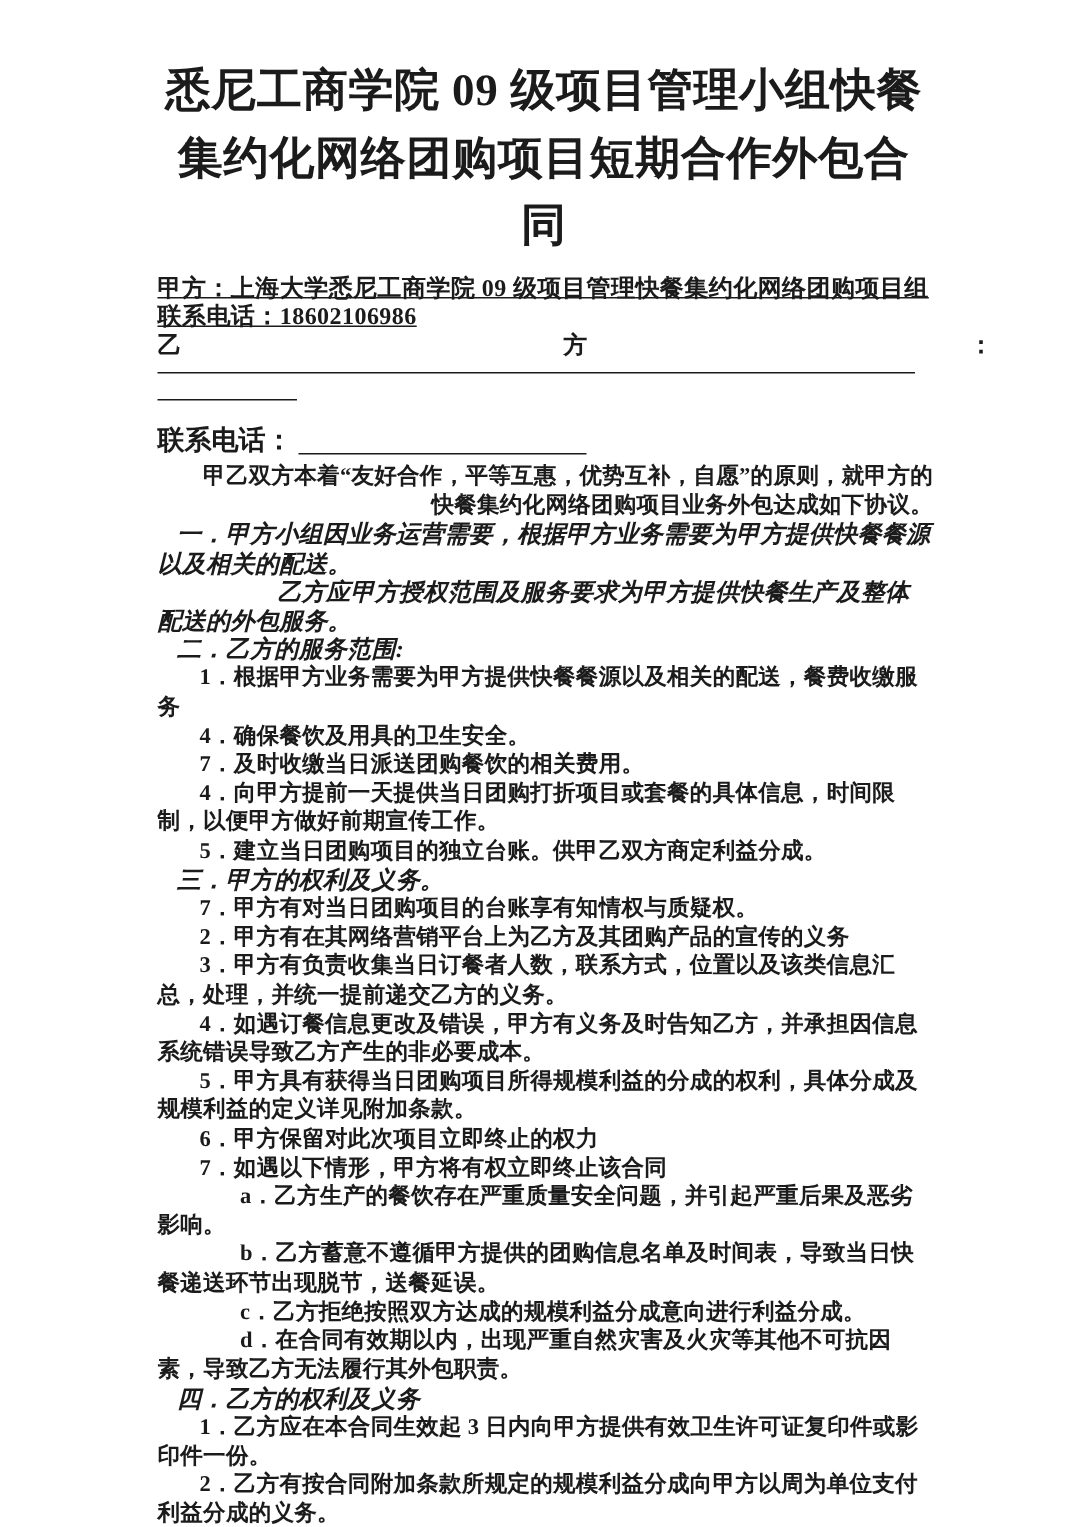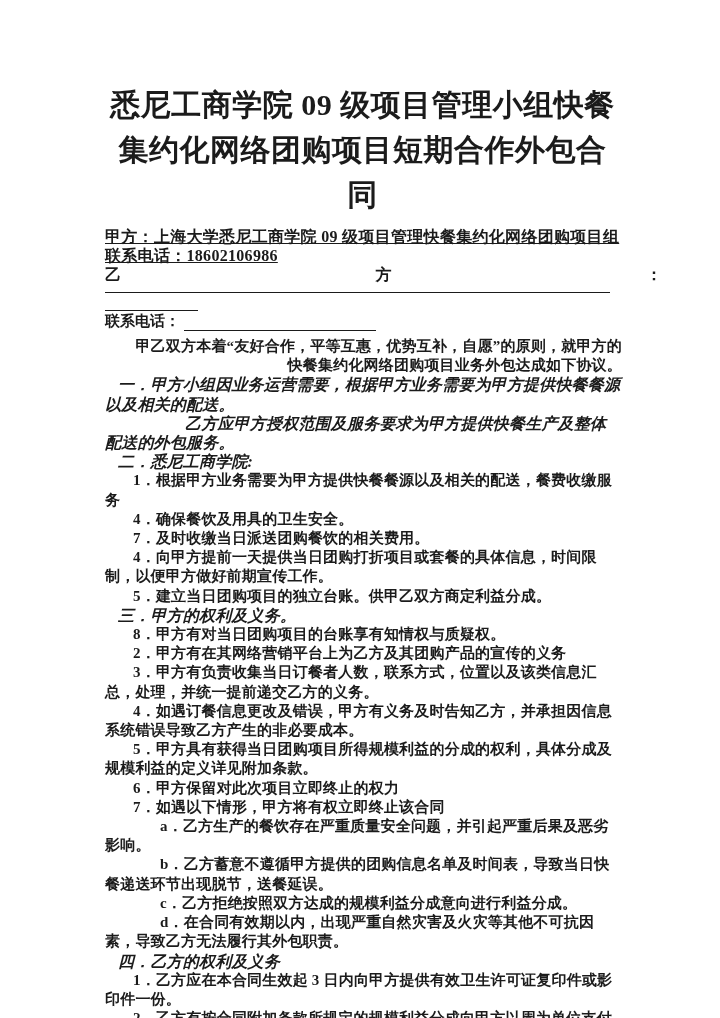--- a/index.html
+++ b/index.html
@@ -12,21 +12,21 @@
   }
   body {
     font-family: "Liberation Serif", "DejaVu Serif", serif;
     color: #1b1b1b;
     -webkit-font-smoothing: antialiased;
   }
   .page {
     box-sizing: border-box;
     width: 720px;
     height: 1018px;
-    padding: 82px 100px 0 105px;
+    padding: 38px 100px 0 105px;
   }
   .title {
     max-width: 575px;
     margin: 0 auto 10px auto;
     font-size: 30px;
     line-height: 45px;
     font-weight: bold;
     text-align: center;
     letter-spacing: 0.5px;
   }
@@ -46,24 +46,24 @@
     line-height: 19px;
     font-weight: bold;
   }
   .blank-line {
     height: 0;
     border-bottom: 1.6px solid #1b1b1b;
   }
   .blank-long  { width: 505px; margin-top: 8px; }
   .blank-short { width: 93px;  margin-top: 17px; }
   .phone-row {
-    margin-top: 1px;
+    margin-top: 17px;
     display: flex;
     align-items: flex-end;
-    font-size: 15px;
+    font-size: 18px;
     line-height: 19px;
     font-weight: bold;
   }
   .blank-phone {
     display: inline-block;
     width: 192px;
     height: 14px;
     border-bottom: 1.6px solid #1b1b1b;
     margin-left: 4px;
   }
@@ -105,28 +105,28 @@
 
   <div class="phone-row">
     <span>联系电话：</span>
     <span class="blank-phone"></span>
   </div>
 
   <div class="doc" id="paragraphs">
       <p class="para body">甲乙双方本着“友好合作，平等互惠，优势互补，自愿”的原则，就甲方的快餐集约化网络团购项目业务外包达成如下协议。</p>
       <p class="para section">一．甲方小组因业务运营需要，根据甲方业务需要为甲方提供快餐餐源以及相关的配送。</p>
       <p class="para section-cont">乙方应甲方授权范围及服务要求为甲方提供快餐生产及整体配送的外包服务。</p>
-      <p class="para section">二．悉尼工商学院:</p>
+      <p class="para section">二．乙方的服务范围:</p>
       <p class="para item">1．根据甲方业务需要为甲方提供快餐餐源以及相关的配送，餐费收缴服务</p>
       <p class="para item">4．确保餐饮及用具的卫生安全。</p>
       <p class="para item">7．及时收缴当日派送团购餐饮的相关费用。</p>
       <p class="para item">4．向甲方提前一天提供当日团购打折项目或套餐的具体信息，时间限制，以便甲方做好前期宣传工作。</p>
       <p class="para item">5．建立当日团购项目的独立台账。供甲乙双方商定利益分成。</p>
       <p class="para section">三．甲方的权利及义务。</p>
-      <p class="para item">8．甲方有对当日团购项目的台账享有知情权与质疑权。</p>
+      <p class="para item">7．甲方有对当日团购项目的台账享有知情权与质疑权。</p>
       <p class="para item">2．甲方有在其网络营销平台上为乙方及其团购产品的宣传的义务</p>
       <p class="para item">3．甲方有负责收集当日订餐者人数，联系方式，位置以及该类信息汇总，处理，并统一提前递交乙方的义务。</p>
       <p class="para item">4．如遇订餐信息更改及错误，甲方有义务及时告知乙方，并承担因信息系统错误导致乙方产生的非必要成本。</p>
       <p class="para item">5．甲方具有获得当日团购项目所得规模利益的分成的权利，具体分成及规模利益的定义详见附加条款。</p>
       <p class="para item">6．甲方保留对此次项目立即终止的权力</p>
       <p class="para item">7．如遇以下情形，甲方将有权立即终止该合同</p>
       <p class="para subitem">a．乙方生产的餐饮存在严重质量安全问题，并引起严重后果及恶劣影响。</p>
       <p class="para subitem">b．乙方蓄意不遵循甲方提供的团购信息名单及时间表，导致当日快餐递送环节出现脱节，送餐延误。</p>
       <p class="para subitem">c．乙方拒绝按照双方达成的规模利益分成意向进行利益分成。</p>
       <p class="para subitem">d．在合同有效期以内，出现严重自然灾害及火灾等其他不可抗因素，导致乙方无法履行其外包职责。</p>

